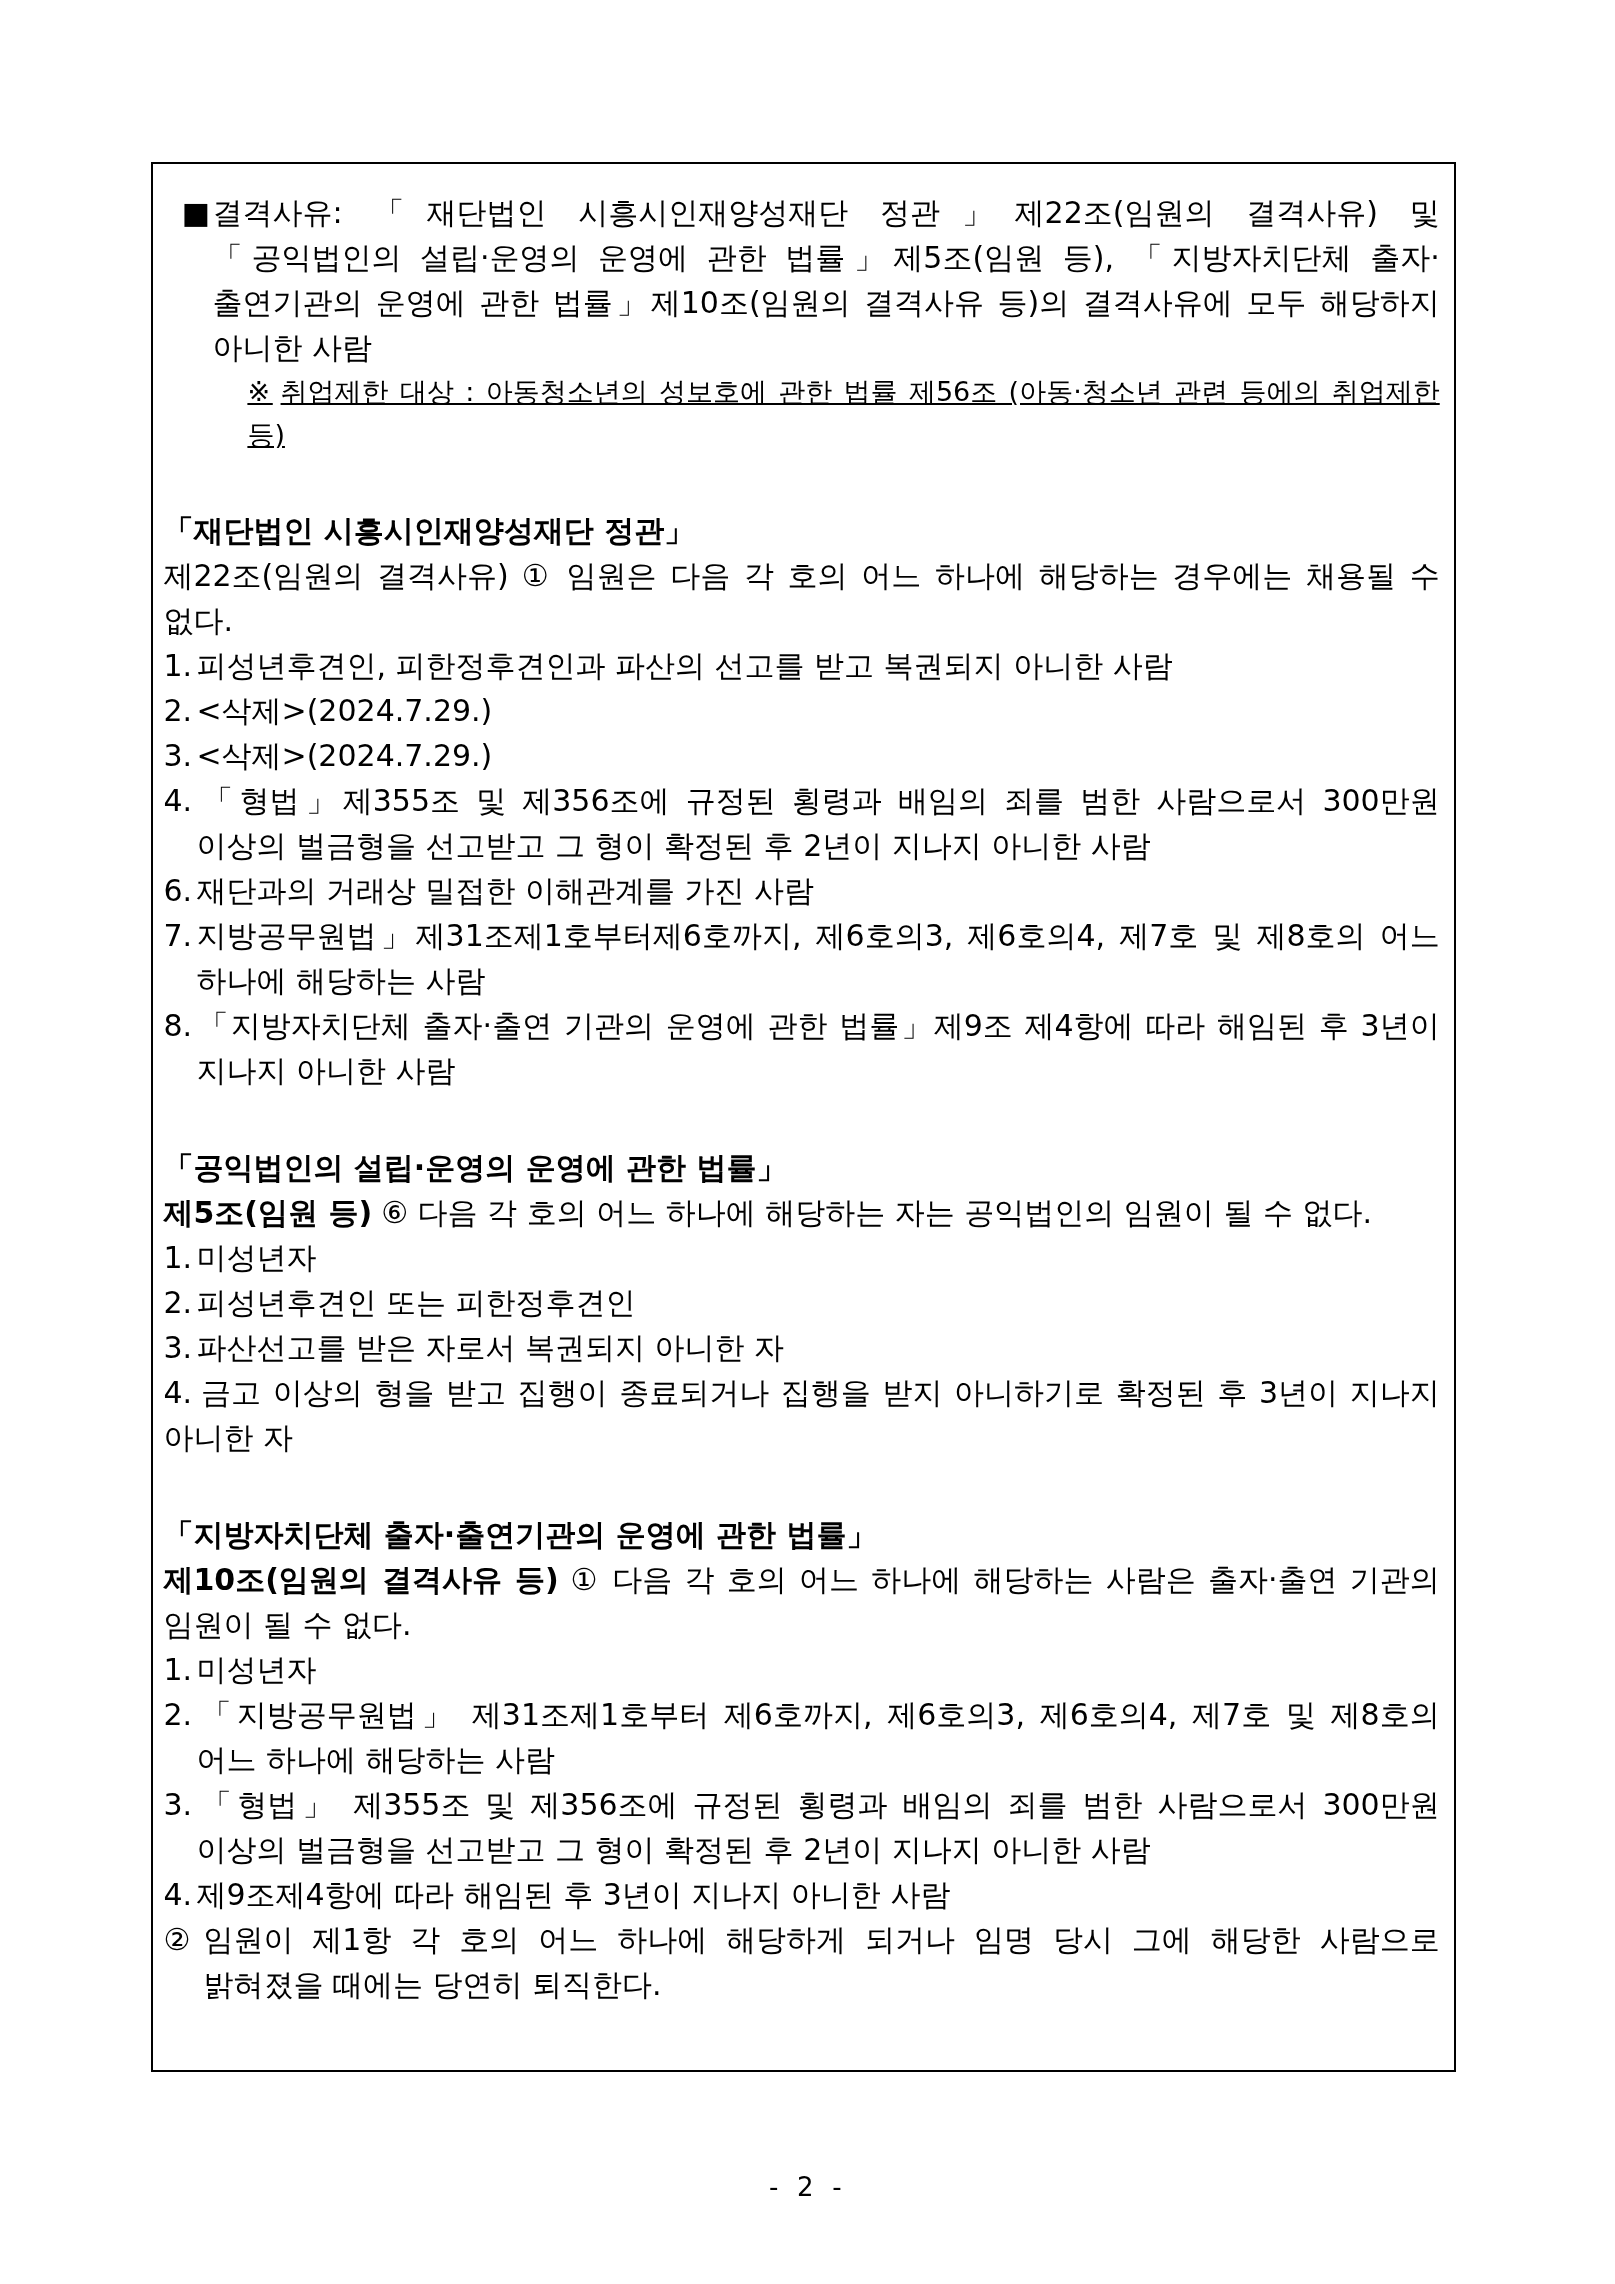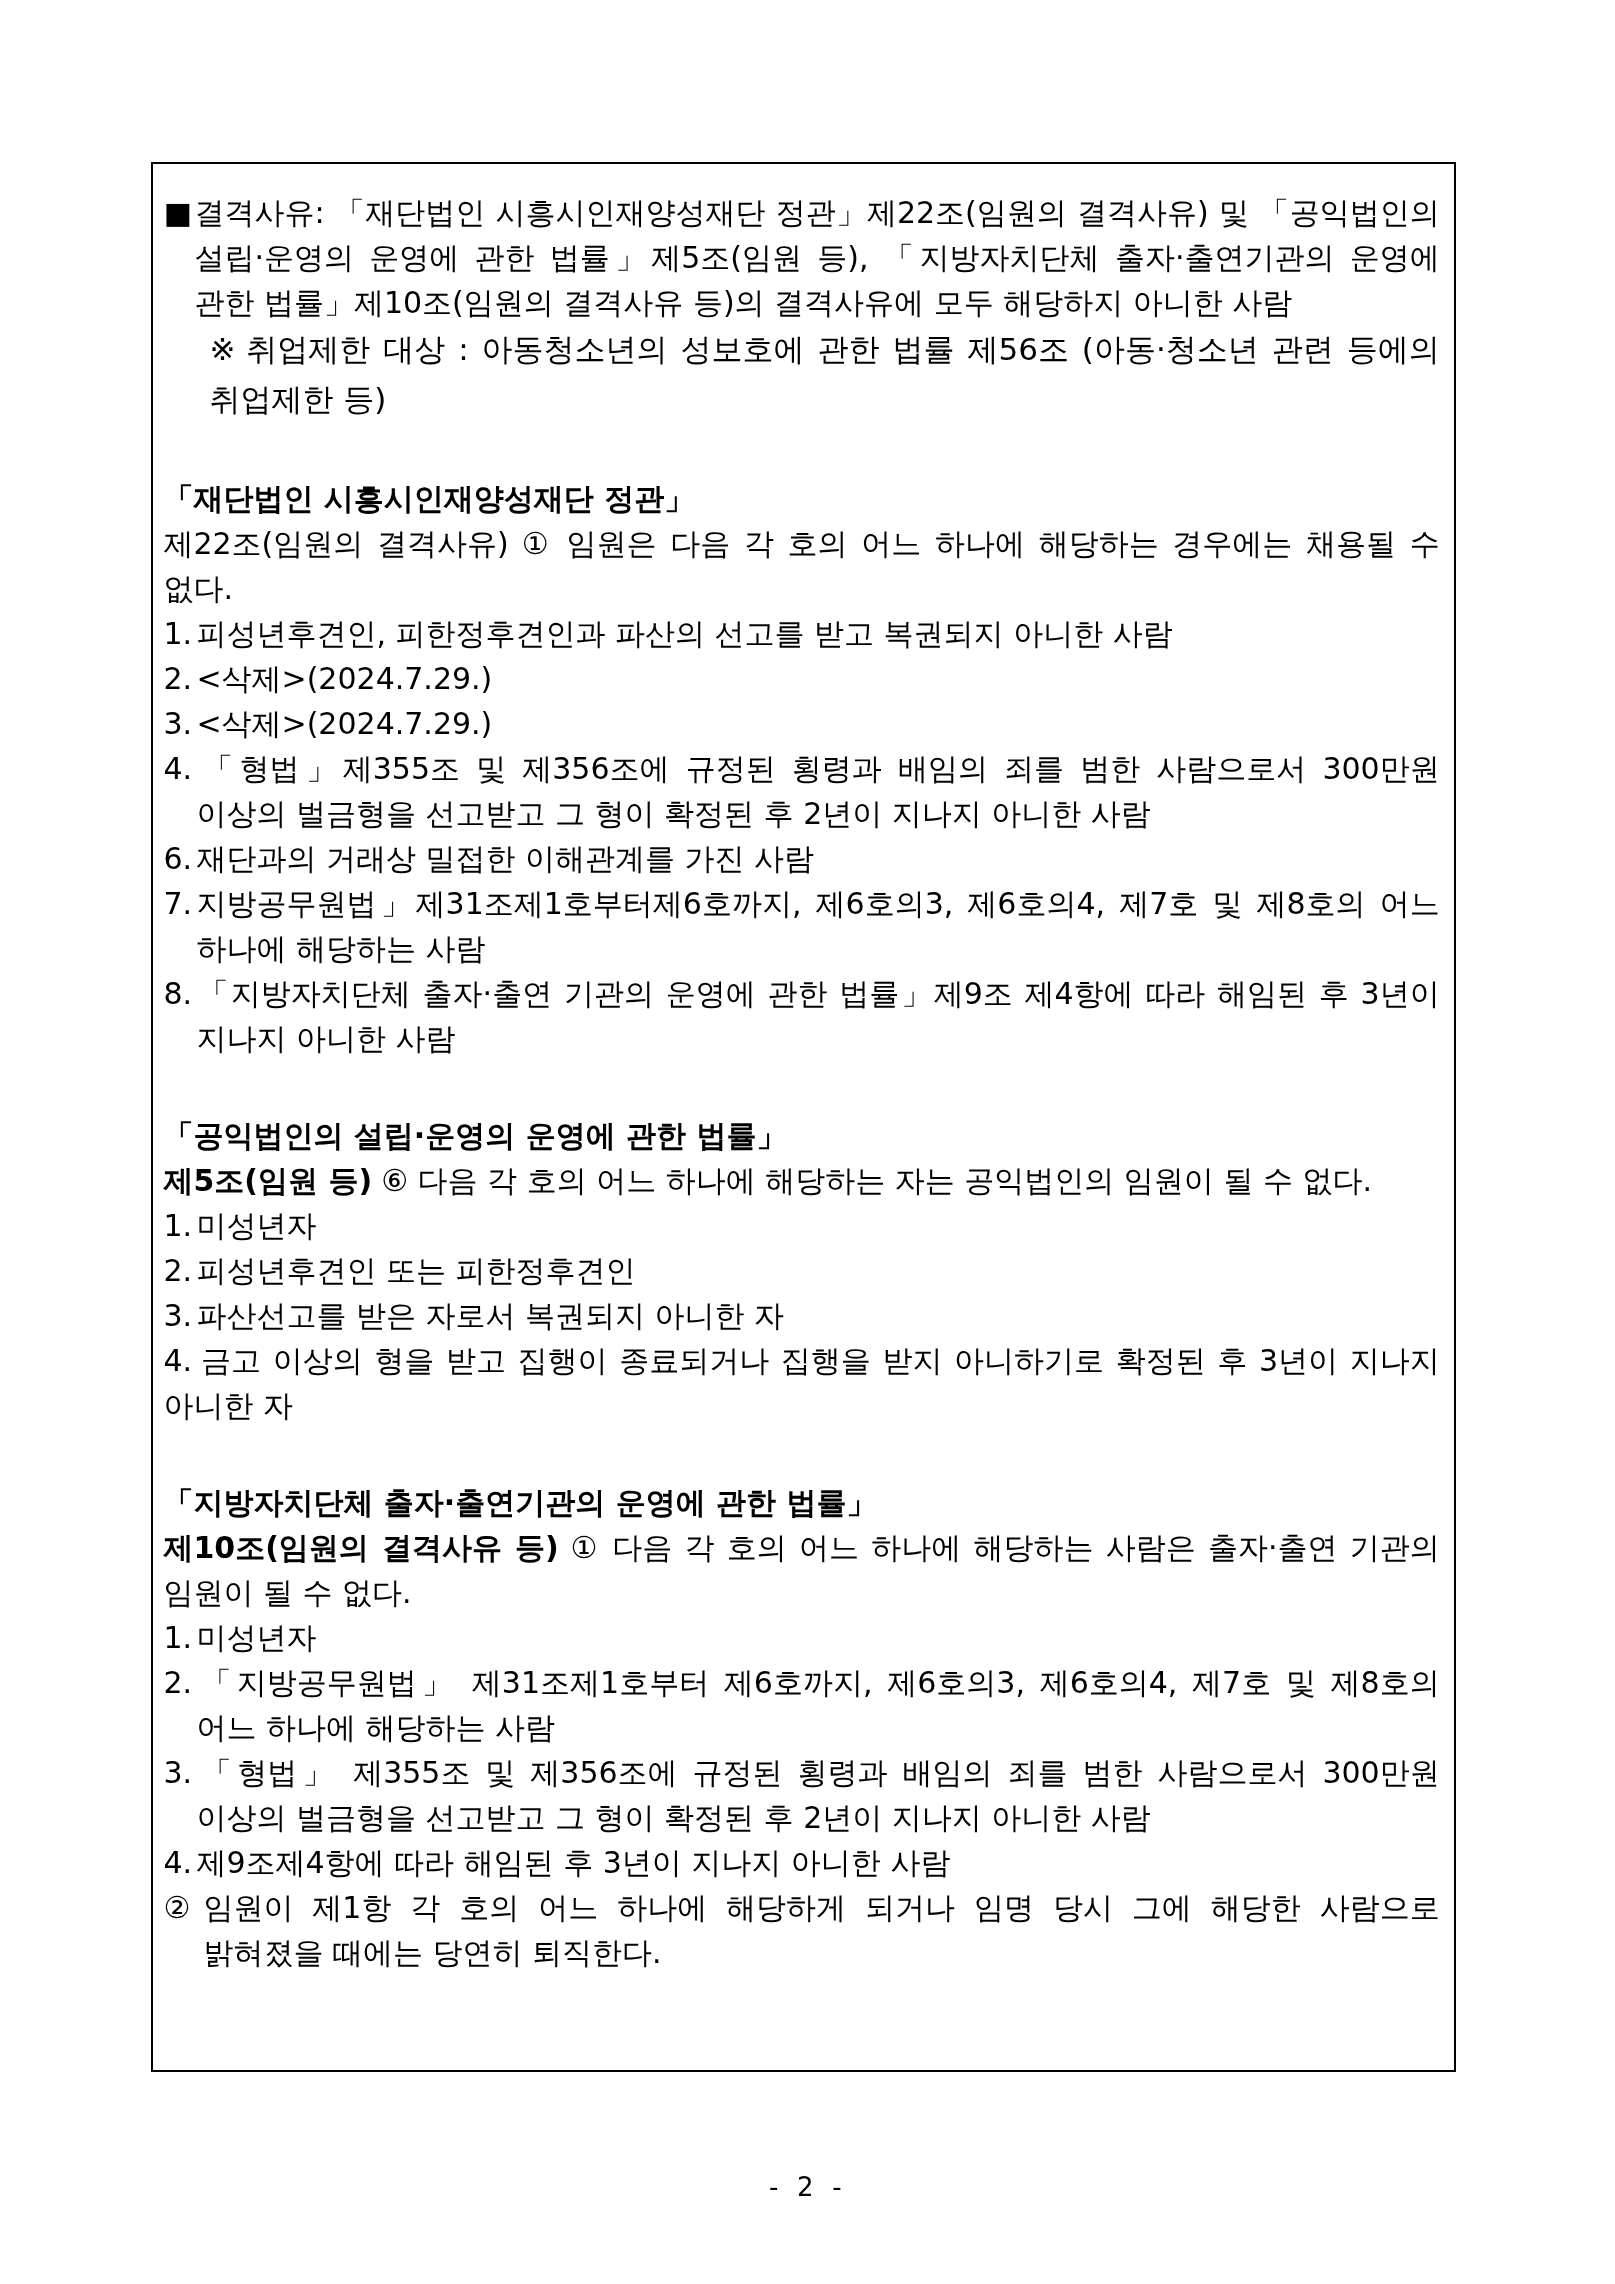--- a/index.html
+++ b/index.html
@@ -28,33 +28,34 @@
     overflow: hidden;
     font-size: 30px;
     line-height: 1.5;
   }
   .para {
     text-align: justify;
     word-break: keep-all;
   }
   
   .summary {
-    margin-left: 0;
+    margin-left: 18px;
     padding-left: 31px;
   }
   .summary .bullet {
     display: inline-block;
     width: 31px;
     margin-left: -31px;
     color: #000000;
   }
   .note {
-    margin-left: 46px;
-    font-size: 31px;
+    margin-left: 84px;
+    font-size: 27px;
     line-height: 1.6;
+    text-decoration: underline;
   }
   .note .note-marker { margin-right: 7.8px; }
   
   .section { margin-top: 52px; }
   .sec-title { font-weight: bold; }
   .intro .lead { margin-right: 9px; }
   .intro .lead.bold { font-weight: bold; }
   
   .item {
     padding-left: 33px;

